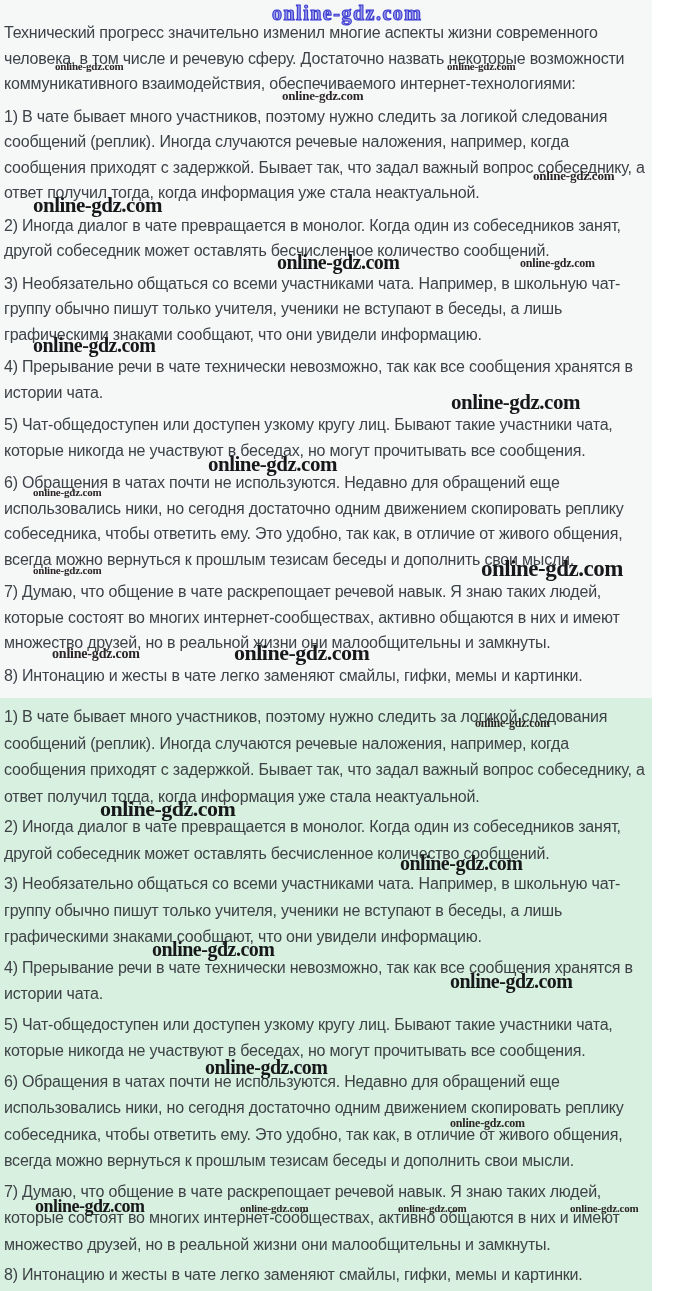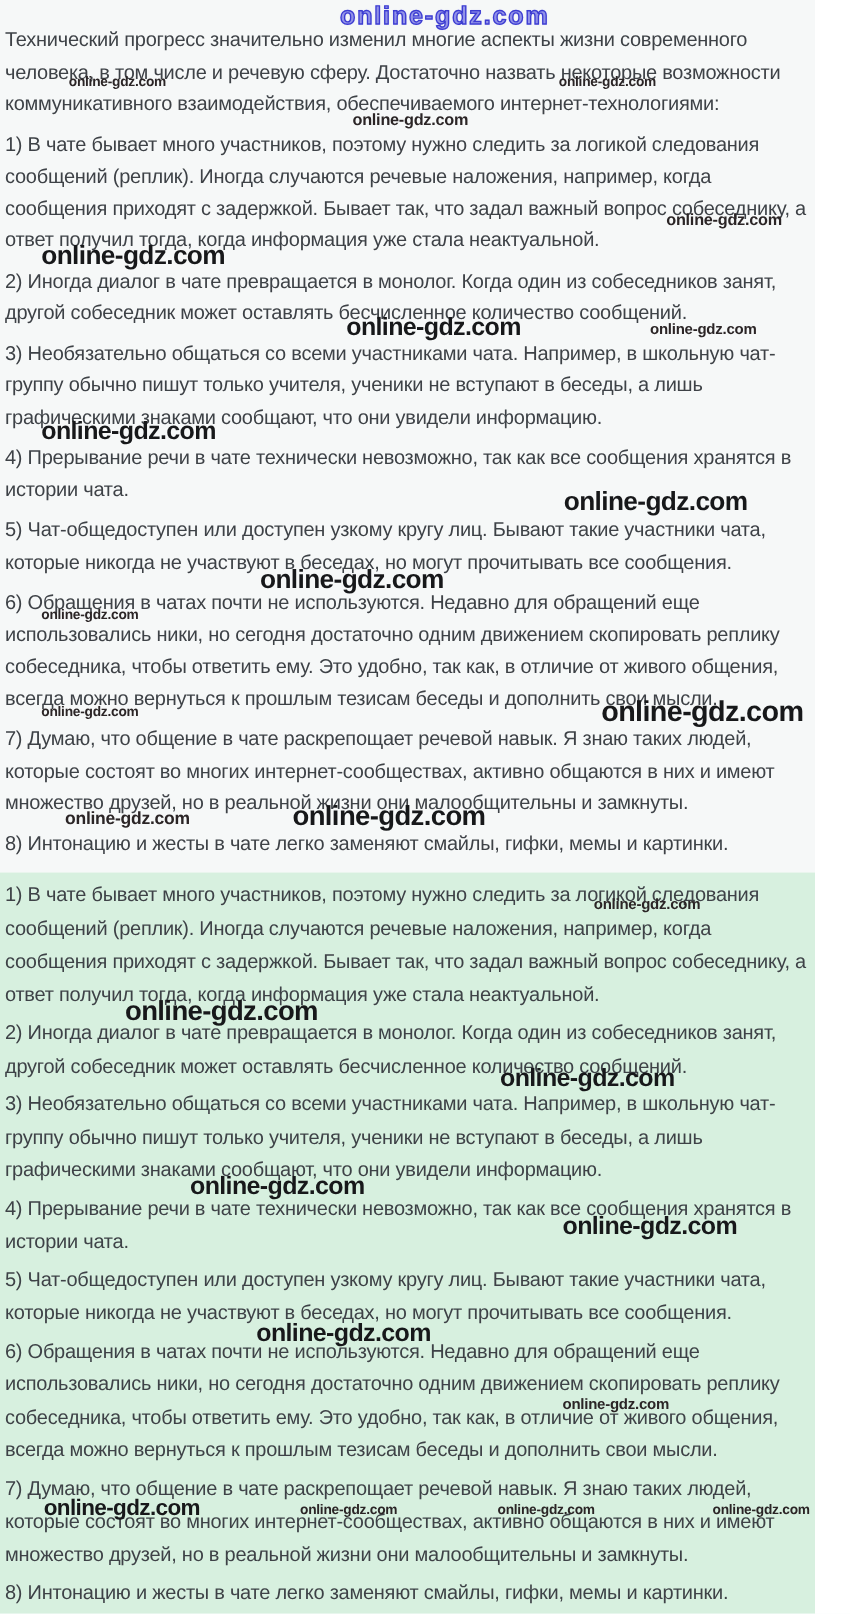--- a/index.html
+++ b/index.html
@@ -38,21 +38,21 @@
     white-space: pre-line;
     color: #3e4247;
   }
   .section-answer .para {
     line-height: 26.5px;
     margin-bottom: 4px;
   }
   .wm {
     position: absolute;
     white-space: nowrap;
-    font-family: Liberation Sans, sans-serif;
+    font-family: Liberation Serif, serif;
     pointer-events: none;
     text-align: right;
   }
   .wm-logo {
     font-size: 20px;
     font-weight: bold;
     letter-spacing: 1.5px;
     color: rgba(255,255,255,0.25);
     -webkit-text-stroke: 1.1px #3c3cd2;
     text-shadow: 0 0 1px #6a6ae0;

